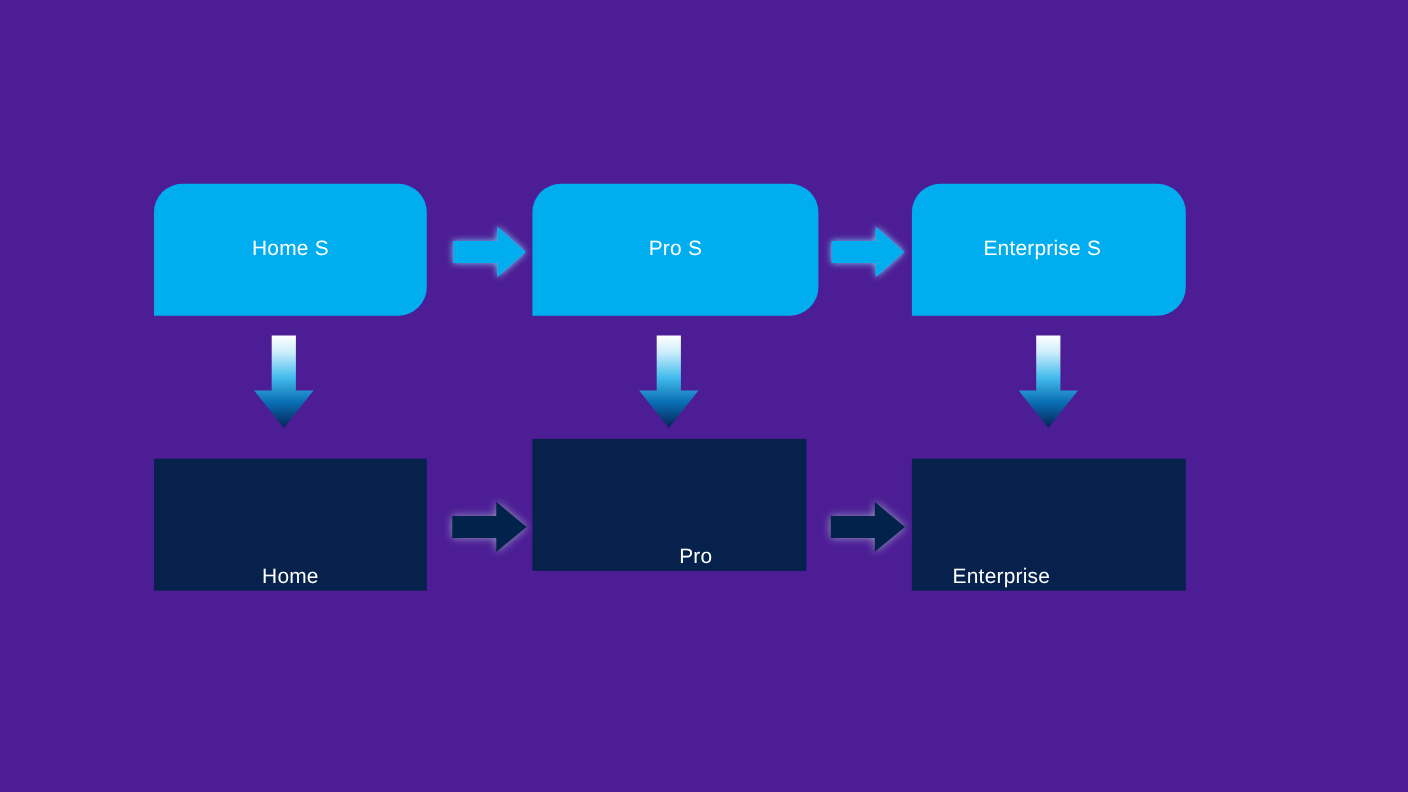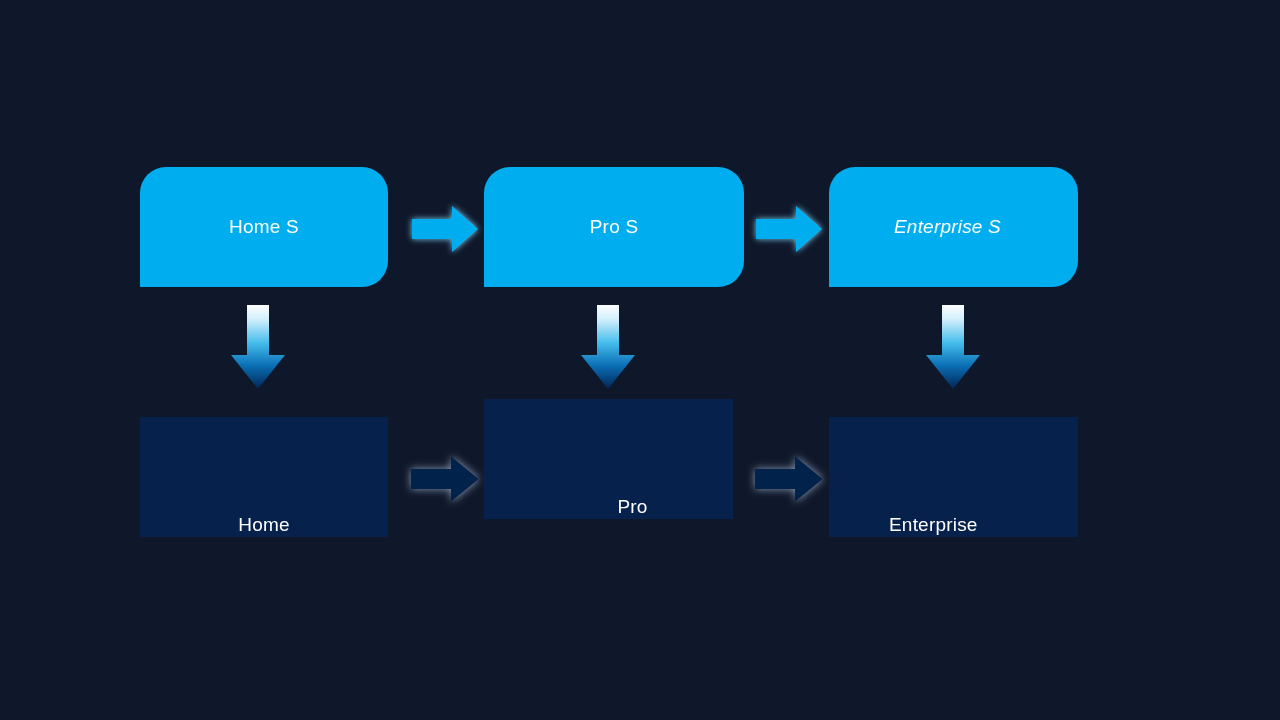--- a/index.html
+++ b/index.html
@@ -11,21 +11,21 @@
     width: 1280px;
     height: 720px;
     background: #ffffff;
     font-family: "Liberation Sans", sans-serif;
     overflow: hidden;
   }
   #canvas {
     position: relative;
     width: 1280px;
     height: 720px;
-    background: #0f172a;
+    background: #4c1d95;
   }
 
   
   .node {
     position: absolute;
     display: flex;
     align-items: center;
     justify-content: center;
     box-sizing: border-box;
     color: #ffffff;
@@ -75,21 +75,21 @@
 <div id="canvas">
 
   <div class="node service" style="left:140px; top:167px; width:248px; height:120px;">
     <span class="node-label">Home S</span>
   </div>
 
   <div class="node service" style="left:484px; top:167px; width:260px; height:120px;">
     <span class="node-label">Pro S</span>
   </div>
 
-  <div class="node service" style="left:829px; top:167px; width:249px; height:120px; justify-content:flex-start; padding-left:65px;font-style:italic;">
+  <div class="node service" style="left:829px; top:167px; width:249px; height:120px; justify-content:flex-start; padding-left:65px;">
     <span class="node-label">Enterprise S</span>
   </div>
 
   <div class="h-arrow" style="left:406px; top:200px; width:78px; height:58px;">
     <svg width="78" height="58" viewBox="0 0 78 58" aria-hidden="true">
       <defs>
         <filter id="glow-light-1" x="-40%" y="-40%" width="180%" height="180%">
           <feDropShadow dx="0" dy="0" stdDeviation="3.2" flood-color="#7FD8F7" flood-opacity="0.95"></feDropShadow>
         </filter>
       </defs>
@@ -154,21 +154,21 @@
   </div>
 
   <div class="node product" style="left:140px; top:417px; width:248px; height:120px;">
     <span class="node-label">Home</span>
   </div>
 
   <div class="node product" style="left:484px; top:399px; width:249px; height:120px;padding-left:48px;">
     <span class="node-label">Pro</span>
   </div>
 
-  <div class="node product" style="left:829px; top:417px; width:249px; height:120px; justify-content:flex-start; padding-left:60px;">
+  <div class="node product" style="left:829px; top:417px; width:249px; height:120px; justify-content:flex-start; padding-left:37px;">
     <span class="node-label">Enterprise</span>
   </div>
 
   <div class="h-arrow" style="left:403px; top:450px; width:82px; height:58px;">
     <svg width="82" height="58" viewBox="0 0 82 58" aria-hidden="true">
       <defs>
         <filter id="glow-dark-1" x="-45%" y="-45%" width="190%" height="190%">
           <feDropShadow dx="0" dy="0" stdDeviation="4" flood-color="#9DB0C9" flood-opacity="0.85"></feDropShadow>
         </filter>
       </defs>

